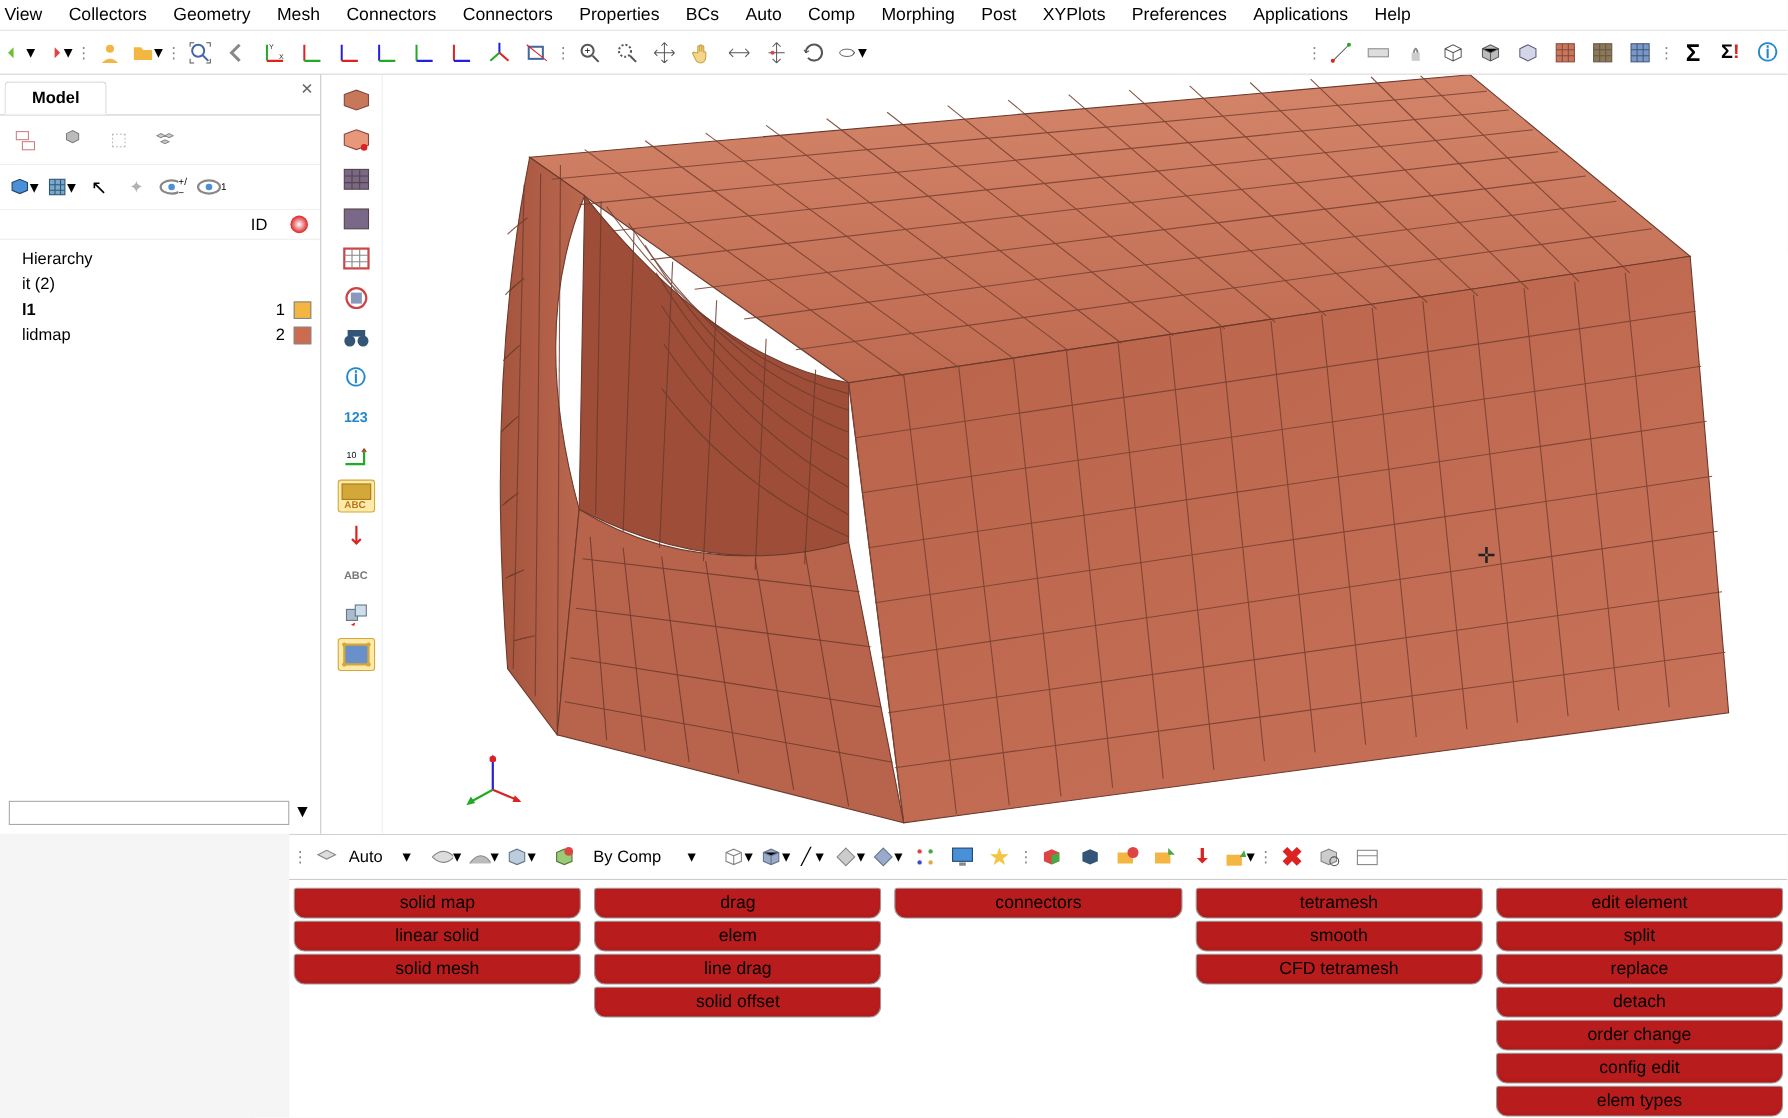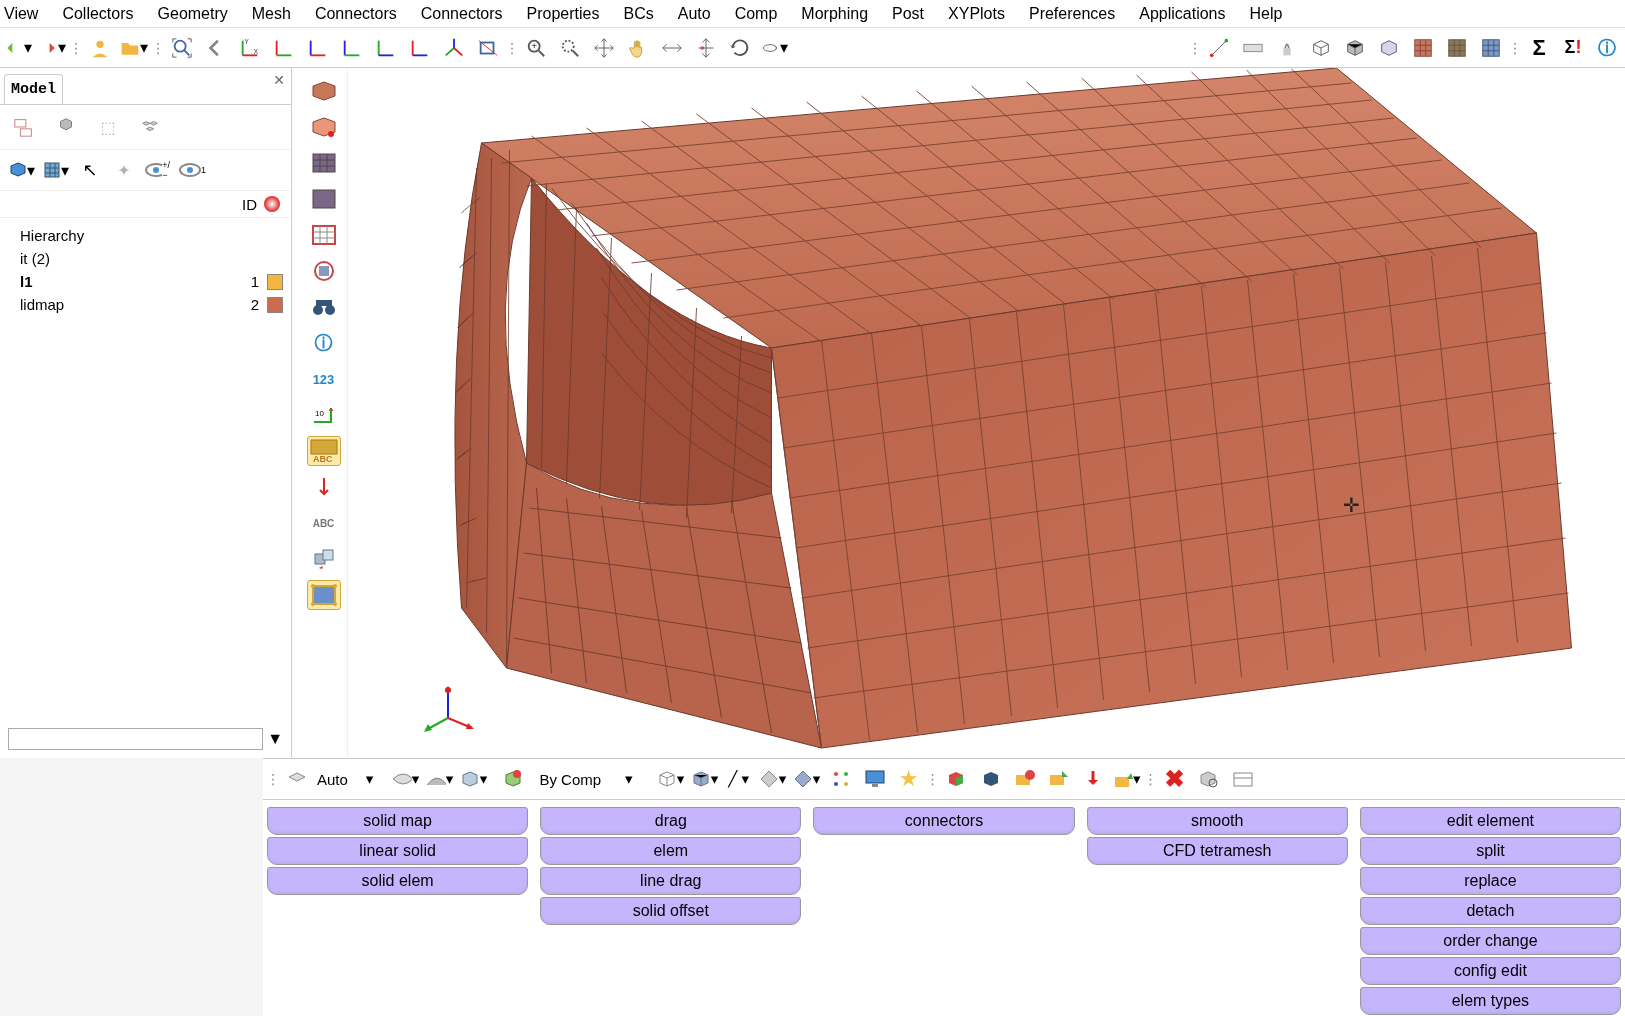--- a/index.html
+++ b/index.html
@@ -11,40 +11,40 @@
 .toolbar1 { height: 40px; background: #fff; display: flex; align-items: center; padding: 0 4px; border-bottom: 1px solid #ccc; gap: 6px; }
 .tb-sep { width: 8px; height: 28px; display: flex; align-items: center; justify-content: center; color: #888; font-size: 14px; }
 .tb-btn { width: 28px; height: 28px; display: flex; align-items: center; justify-content: center; cursor: pointer; border-radius: 3px; }
 .tb-wide { width: 40px; }
 
 .main { display: flex; height: 690px; }
 
 .sidebar { width: 292px; background: #fff; border-right: 1px solid #ccc; position: relative; display: flex; flex-direction: column; }
 .sb-close { position: absolute; right: 6px; top: 4px; font-size: 14px; color: #666; cursor: pointer; }
 .sb-tabs { display: flex; border-bottom: 1px solid #ccc; padding: 6px 4px 0; }
-.sb-tab { padding: 6px 6px; border: 1px solid #ccc; border-bottom: none; background: #fff; border-radius: 4px 4px 0 0; font-size: 15px; font-weight: bold; font-family: Liberation Mono, monospace; }
+.sb-tab { padding: 6px 24px; border: 1px solid #ccc; border-bottom: none; background: #fff; border-radius: 4px 4px 0 0; font-size: 15px; font-weight: bold; }
 .sb-tbicons { display: flex; gap: 14px; padding: 8px 10px; align-items: center; border-bottom: 1px solid #eee; }
 .sb-tbicons2 { display: flex; gap: 6px; padding: 6px 8px; align-items: center; border-bottom: 1px solid #eee; }
-.sb-idrow { display: flex; align-items: center; padding: 4px 10px; gap: 6px; border-bottom: 1px solid #eee; font-size: 15px; }
+.sb-idrow { display: flex; align-items: center; padding: 4px 10px; gap: 20px; border-bottom: 1px solid #eee; font-size: 15px; }
 .sb-tree { padding: 6px 4px; font-size: 15px; margin-left: 12px; }
 .sb-row { display: flex; align-items: center; padding: 3px 4px; gap: 8px; }
 .sb-drop { margin-top: auto; padding: 8px; }
 .swatch { width: 16px; height: 16px; border: 1px solid #888; display: inline-block; }
 
 .viewport-wrap { flex: 1; display: flex; background: #fff; }
 .vtoolbar { width: 48px; background: #fff; padding: 8px 4px; display: flex; flex-direction: column; gap: 6px; align-items: center; border-right: 1px solid #eee; }
 .vtb { width: 34px; height: 30px; display: flex; align-items: center; justify-content: center; cursor: pointer; border-radius: 3px; font-size: 12px; }
 .vtb.active { background: #fde9a8; border: 1px solid #d4a838; }
 .canvas { flex: 1; position: relative; background: #fff; }
 
 .toolbar2 { height: 42px; background: #fff; display: flex; align-items: center; padding: 0 6px; gap: 6px; border-top: 1px solid #ccc; border-bottom: 1px solid #ccc; font-size: 15px; }
 
 .panel-grid { background: #fff; padding: 6px 0; display: grid; grid-template-columns: repeat(5, 1fr); gap: 0 4px; width: 1362px; margin-left: 263px; }
 .panel-col { display: flex; flex-direction: column; }
-.panel-btn { border: 1px solid #999; border-radius: 3px 3px 10px 10px; margin: 1px 4px; padding: 4px 0; text-align: center; font-size: 16px; background: #c4b5fd; cursor: pointer; box-shadow: inset 0 -2px 3px rgba(0,0,0,0.05); }
+.panel-btn { border: 1px solid #999; border-radius: 3px 3px 10px 10px; margin: 1px 4px; padding: 4px 0; text-align: center; font-size: 16px; background: #b91c1c; cursor: pointer; box-shadow: inset 0 -2px 3px rgba(0,0,0,0.05); }
 
 .triad { position: absolute; left: 70px; bottom: 20px; }
 .cursor-cross { position: absolute; left: 995px; top: 425px; font-size: 20px; color: #222; pointer-events: none; }
 
 svg.icon { width: 22px; height: 22px; }
 </style>
 </head>
 <body>
 
 <div class="menubar">
@@ -665,32 +665,33 @@
         <rect x="2" y="3" width="18" height="13" fill="#fff" stroke="#888"></rect>
         <line x1="2" y1="8" x2="20" y2="8" stroke="#888"></line>
       </svg>
     </div>
 </div>
 
 <div class="panel-grid">
   <div class="panel-col">
     <div class="panel-btn">solid map</div>
     <div class="panel-btn">linear solid</div>
-    <div class="panel-btn">solid elem</div>
+    <div class="panel-btn">solid mesh</div>
   </div>
   <div class="panel-col">
     <div class="panel-btn">drag</div>
     <div class="panel-btn">elem</div>
     <div class="panel-btn">line drag</div>
     <div class="panel-btn">solid offset</div>
   </div>
   <div class="panel-col">
     <div class="panel-btn">connectors</div>
   </div>
   <div class="panel-col">
+    <div class="panel-btn">tetramesh</div>
     <div class="panel-btn">smooth</div>
     <div class="panel-btn">CFD tetramesh</div>
   </div>
   <div class="panel-col">
     <div class="panel-btn">edit element</div>
     <div class="panel-btn">split</div>
     <div class="panel-btn">replace</div>
     <div class="panel-btn">detach</div>
     <div class="panel-btn">order change</div>
     <div class="panel-btn">config edit</div>

